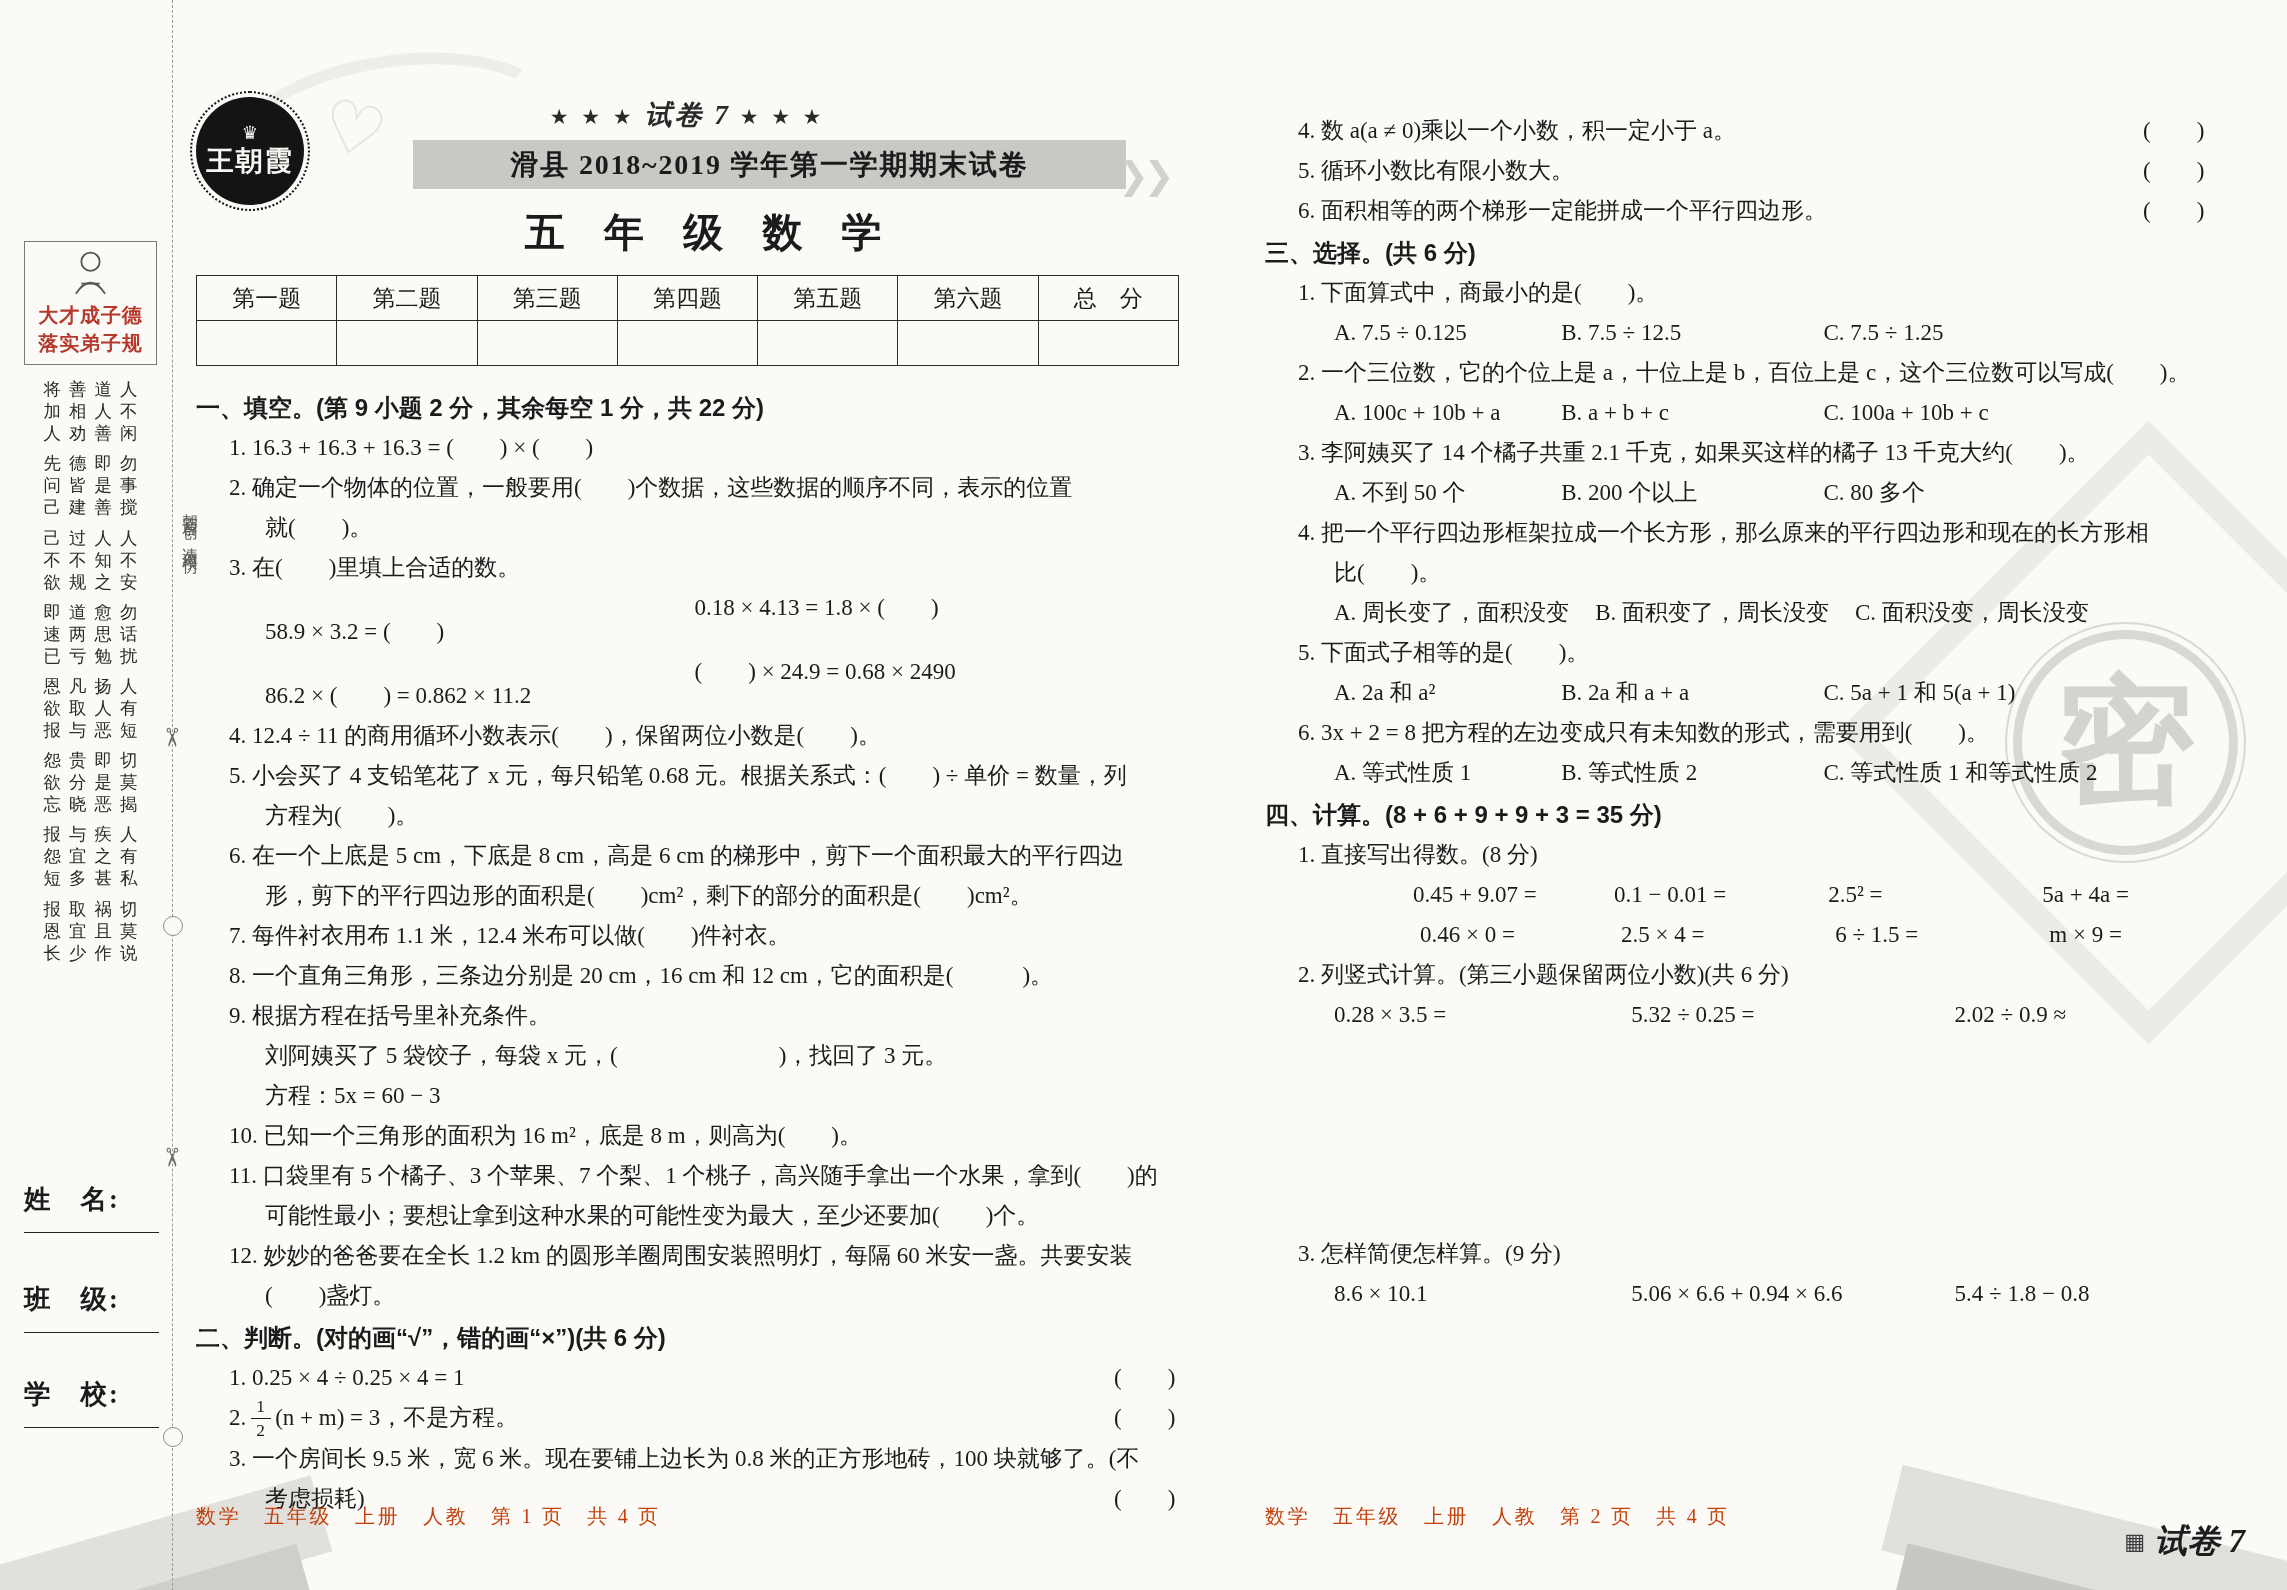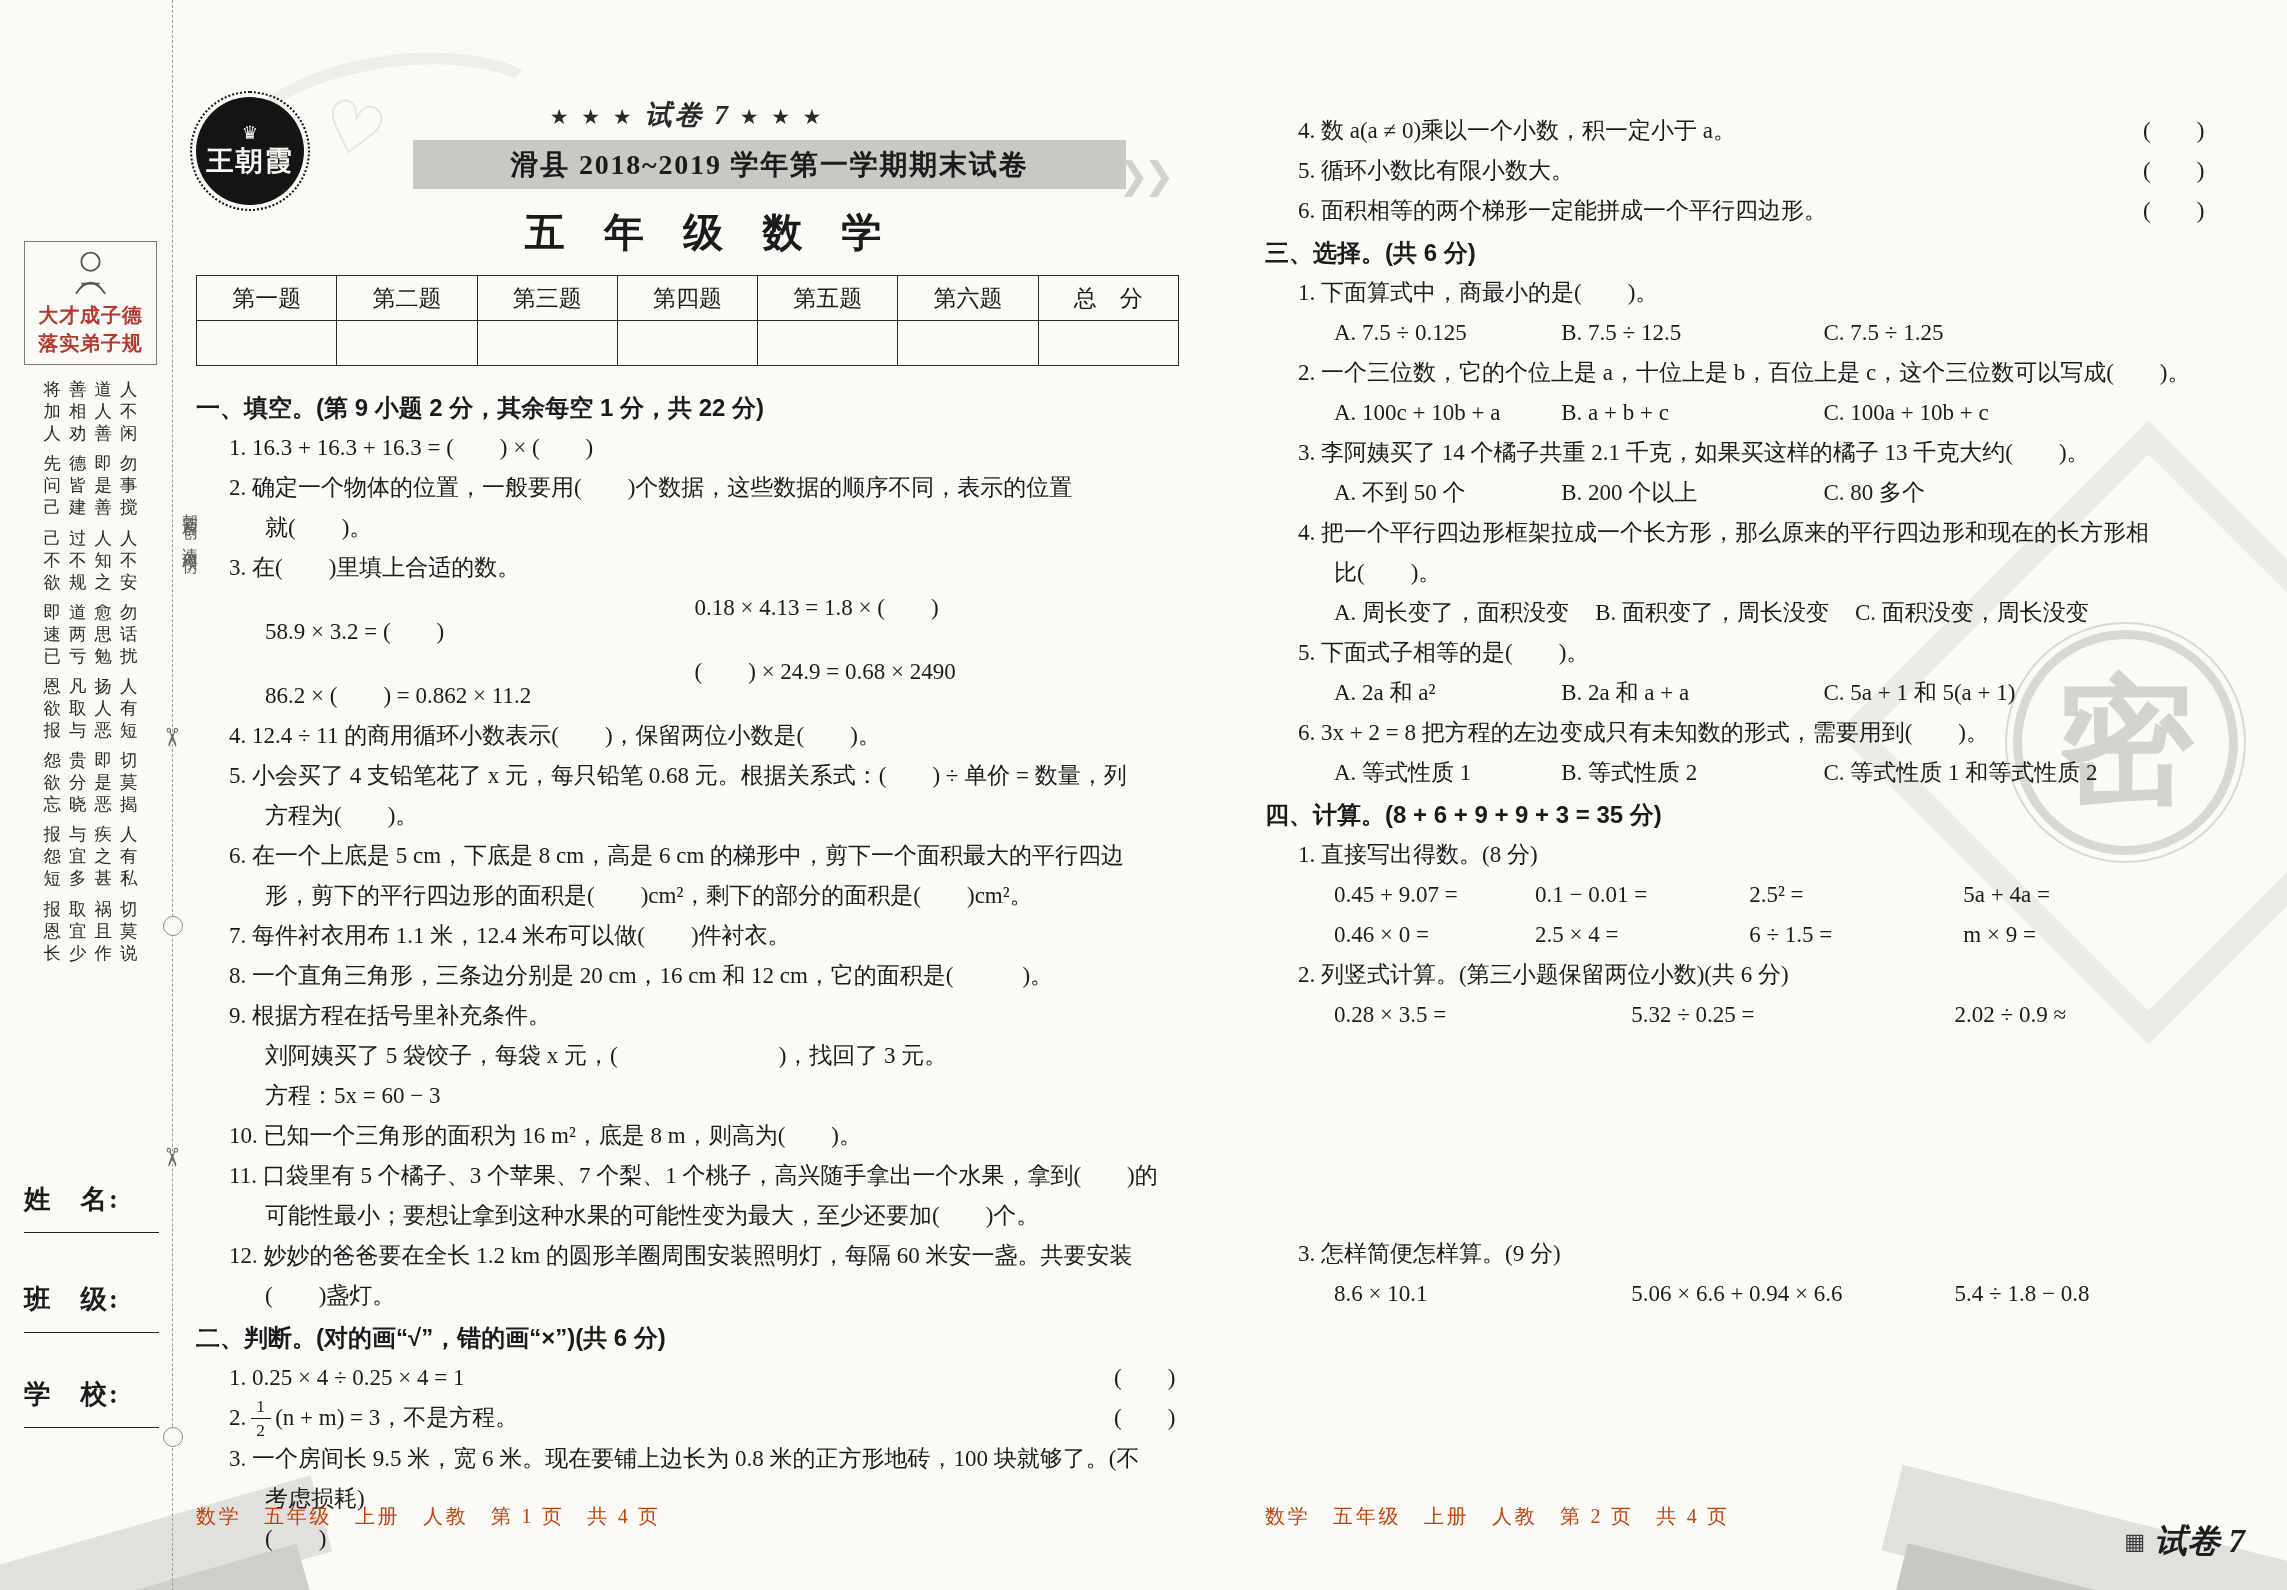--- a/index.html
+++ b/index.html
@@ -65,28 +65,28 @@
   
   .content{margin-top:22px;}
   .page.right .content{margin-top:27.4px;}
   .line{font-size:23px;line-height:40px;min-height:40px;white-space:nowrap;}
   .h{font-weight:700;font-size:24px;font-family:"Liberation Sans","DejaVu Sans",sans-serif;margin-top:1.8px;}
   .q{padding-left:33px;}
   .c{padding-left:69px;}
   .eq2{display:flex;padding-left:69px;}
   .eq2 span:first-child{width:47%;margin-top:24px;}
   .judge{display:flex;justify-content:space-between;padding-left:33px;}
-  .judgec{display:flex;justify-content:space-between;padding-left:69px;flex-direction:column;}
+  .judgec{display:flex;justify-content:space-between;padding-left:69px;}
   .jt{display:inline-flex;align-items:center;}
   .bracket{padding-right:3.7px;}
   .opts{display:flex;padding-left:69px;}
   .opts span:nth-child(1){width:26%;}
   .opts span:nth-child(2){width:30%;}
   .optsTight{display:flex;gap:26px;padding-left:69px;}
-  .calc4{display:flex;padding-left:69px;}
+  .calc4{display:flex;padding-left:69px;justify-content:center;}
   .calc4 span:nth-child(1){width:23%;}
   .calc4 span:nth-child(2){width:24.5%;}
   .calc4 span:nth-child(3){width:24.5%;}
   .calc3{display:flex;padding-left:69px;}
   .calc3 span:nth-child(1){width:34%;}
   .calc3 span:nth-child(2){width:37%;}
   .frac{display:inline-flex;flex-direction:column;line-height:1;font-size:17.4px;text-align:center;margin:0 4.6px;vertical-align:middle;}
   .frac .fn{border-bottom:1.8px solid #1b1b1b;padding:0 5.5px 2.7px;}
   .frac .fd{padding-top:2.7px;}
 

